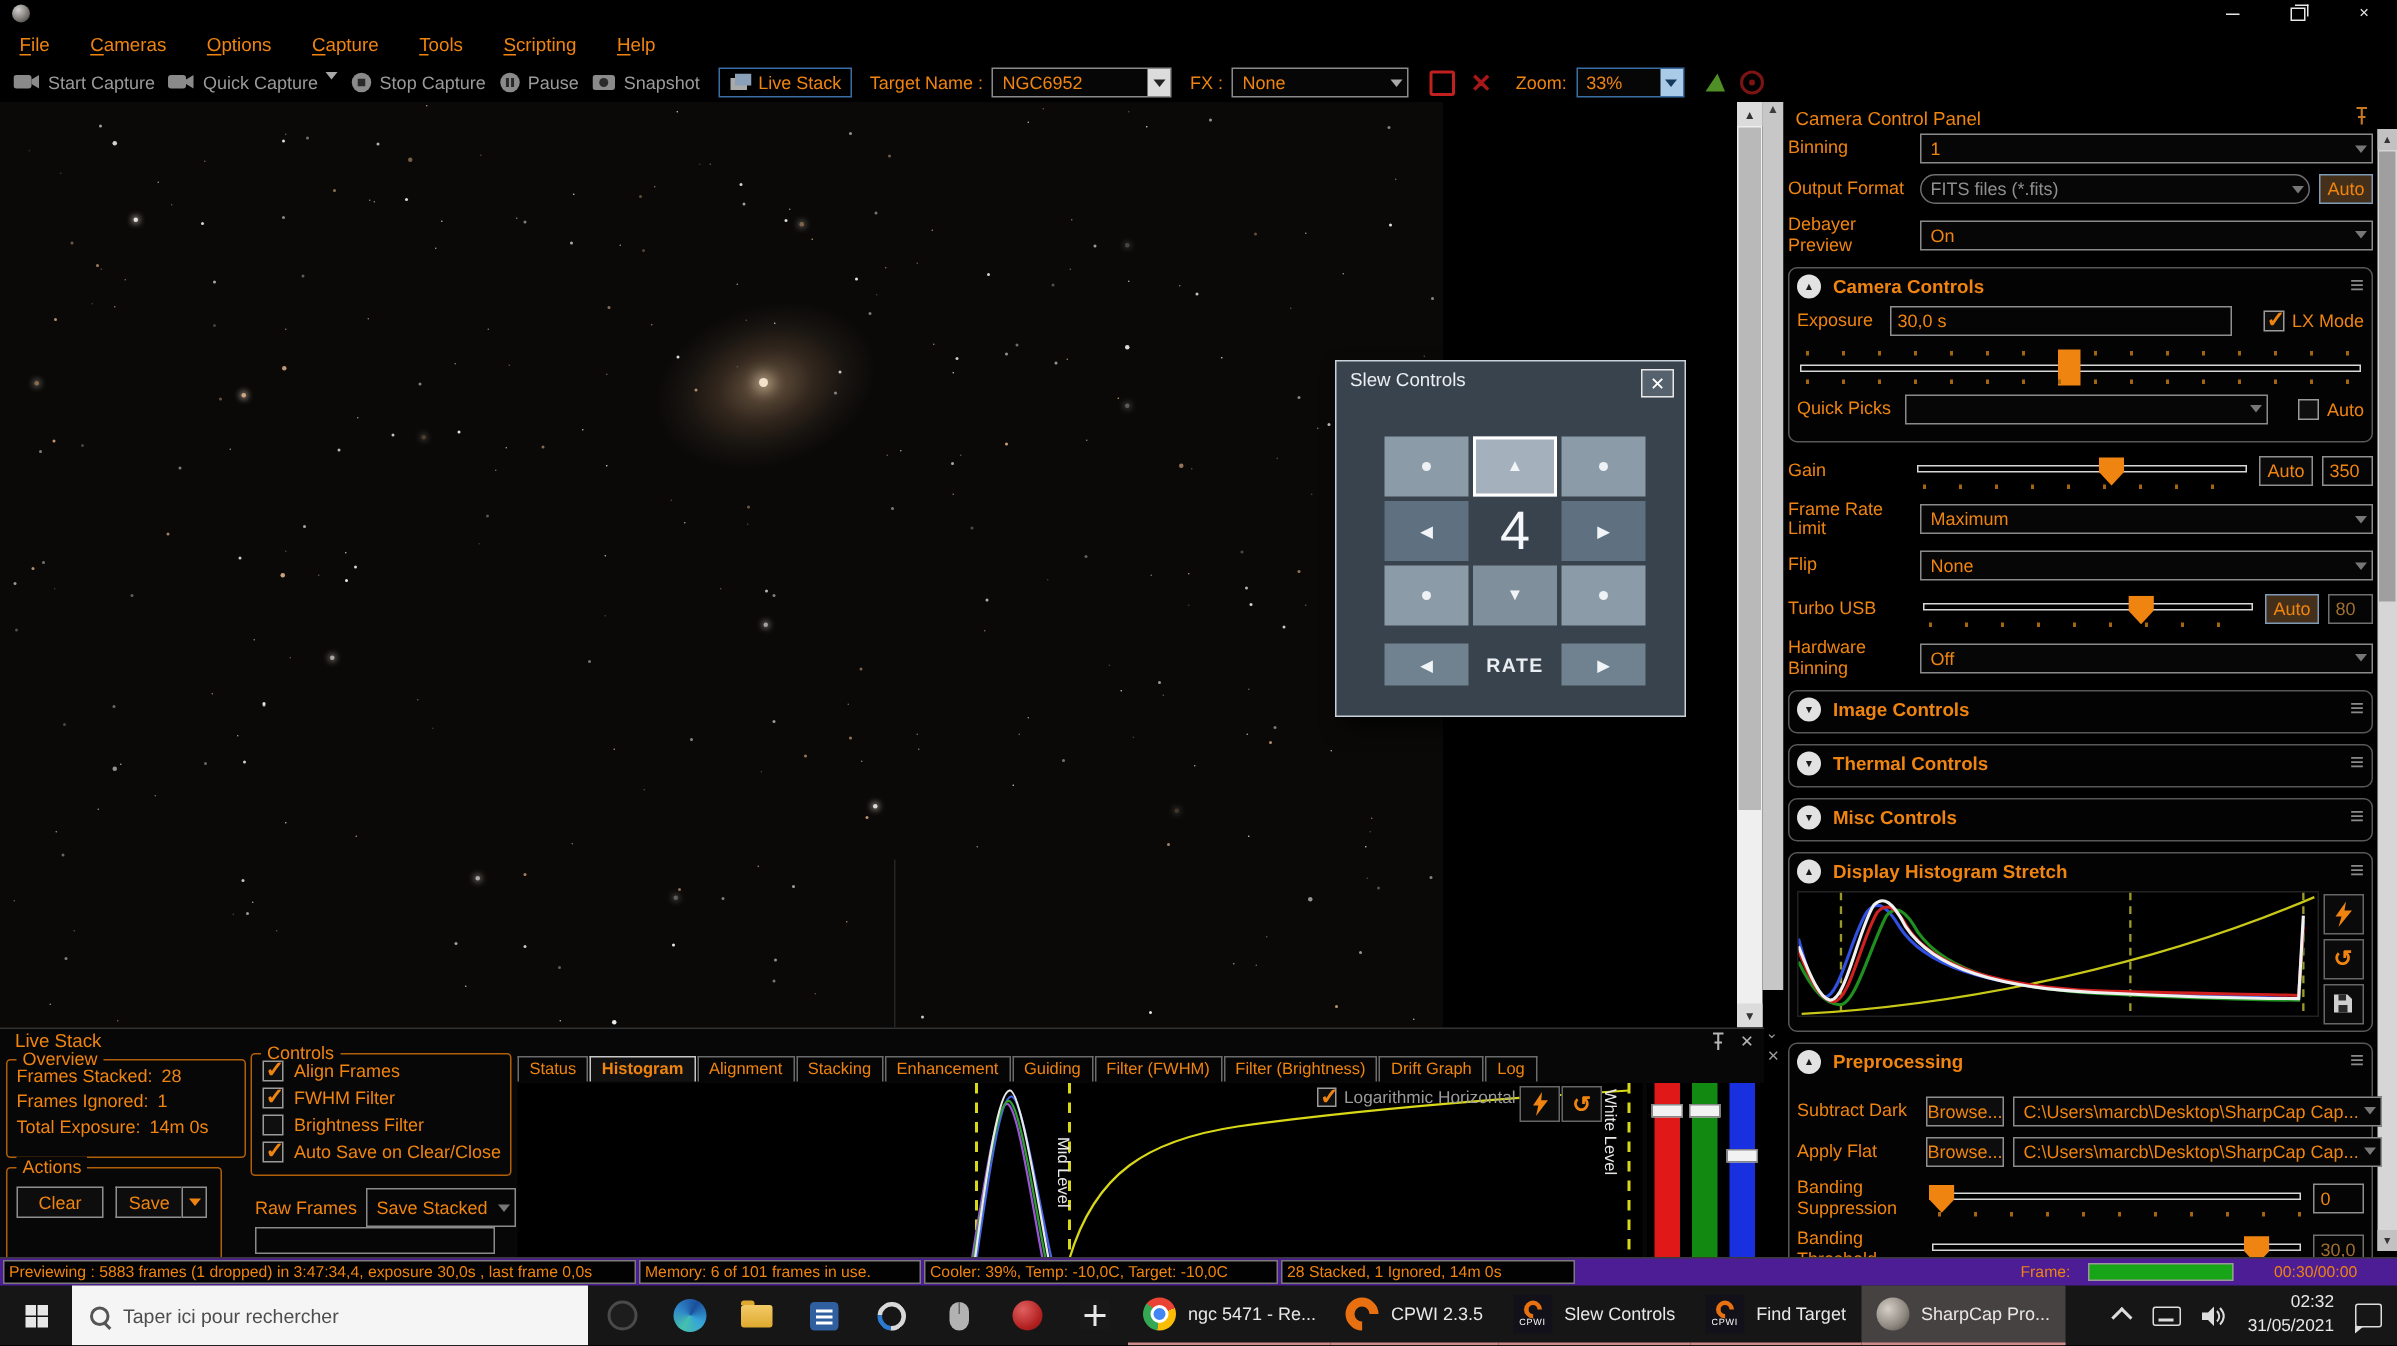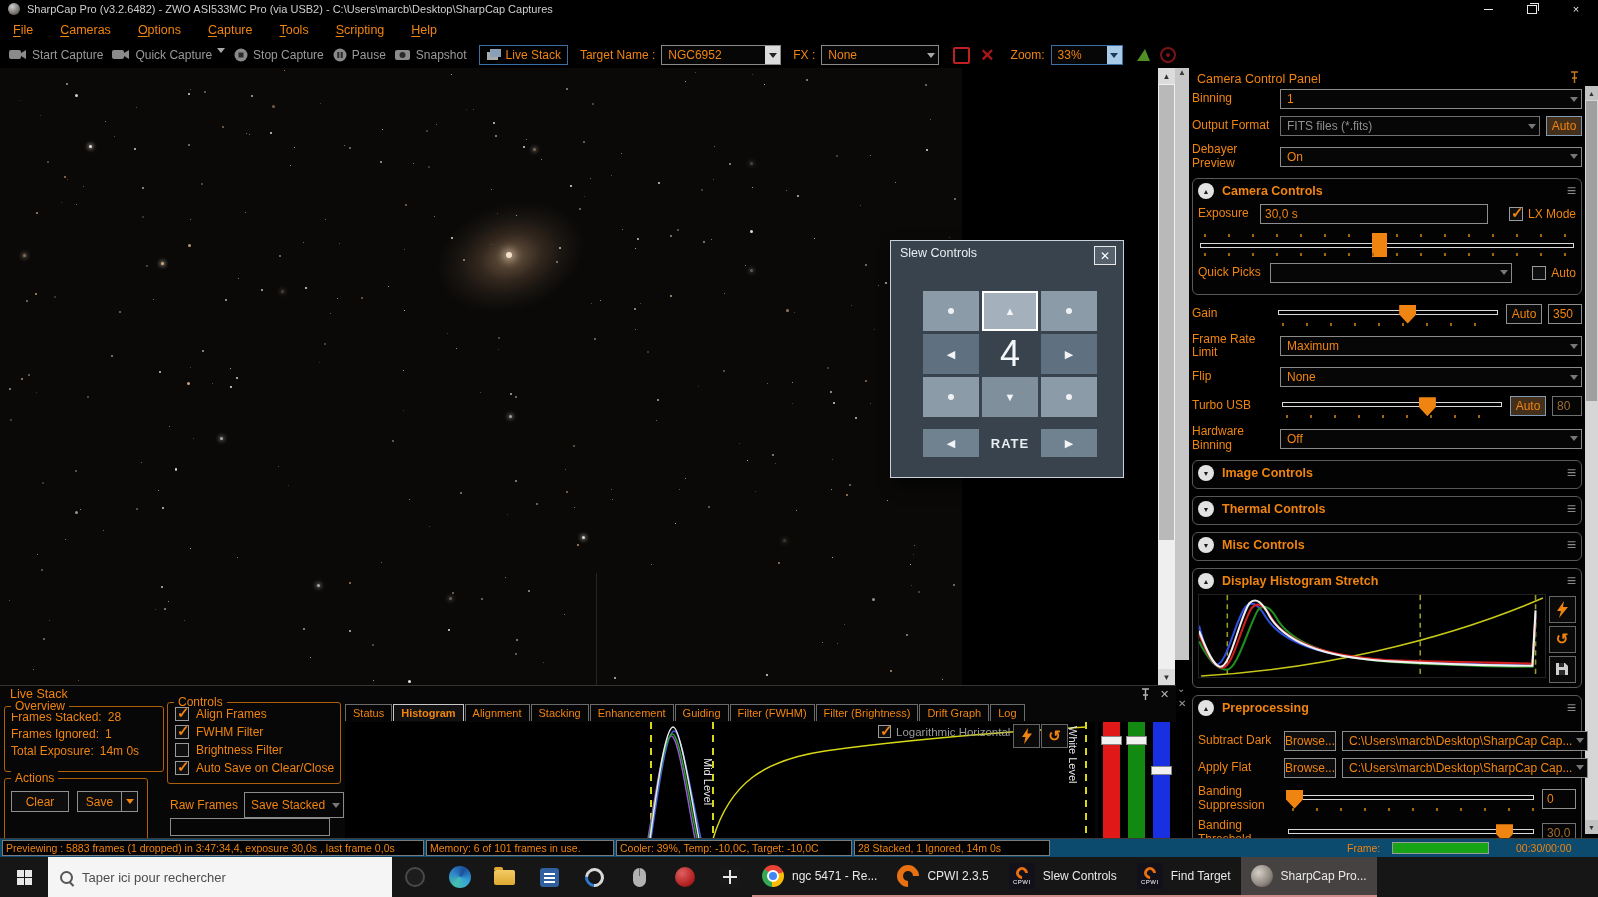--- a/index.html
+++ b/index.html
@@ -69,21 +69,21 @@
   .rscroll{position:absolute;right:0;top:18px;width:13px;height:748px;background:#d6d6d6;}
   .rscroll .arrow{position:absolute;left:0;width:13px;height:14px;background:#c2c2c2;color:#333;font-size:7px;display:flex;align-items:center;justify-content:center;}
   .rscroll .thumb{position:absolute;left:1px;top:15px;width:11px;height:300px;background:#9f9f9f;}
   .pbody{position:absolute;left:3px;top:21px;right:16px;}
   .prow{display:grid;align-items:center;margin-bottom:7px;column-gap:6px;}
   .plabel{line-height:1.15;}
   .valbox{border:1px solid #8f8f8f;height:20px;display:flex;align-items:center;padding:0 4px;box-sizing:border-box;background:#050505;}
   .valbox.dim{color:#a06f30;border-color:#707070;}
   .autobtn{border:1px solid #8f8f8f;height:20px;padding:0 3px;display:flex;align-items:center;justify-content:center;box-sizing:border-box;background:#0a0a0a;}
   .autobtn.hl{background:#44301a;border-color:#7f9ab5;}
-  .combo.disabled{color:#8f8f8f;border-color:#6f6f6f;}
+  .combo.disabled{color:#8f8f8f;border-color:#6f6f6f;border-radius:10px;}
   .dim-tri{border-top-color:#777;}
   .section{border:1px solid #585858;border-radius:6px;margin-bottom:7px;background:#030303;padding:2px 5px 4px 5px;}
   .sec-head{display:flex;align-items:center;height:21px;gap:8px;}
   .chev-circle{width:16px;height:16px;border-radius:50%;background:#e2e2e2;color:#1a1a1a;font-size:7px;display:flex;align-items:center;justify-content:center;flex:none;}
   .sec-title{font-weight:bold;font-size:12.5px;flex:1;}
   .burger{color:#8a8a8a;font-size:16px;line-height:1;}
   .cb{width:14px;height:14px;border:1px solid #9a9a9a;background:#0f0f0f;position:relative;box-sizing:border-box;flex:none;}
   .cb.checked::after{content:"✓";position:absolute;left:1px;top:-4px;color:#f08410;font-size:15px;font-weight:bold;}
   .slider{position:relative;height:28px;}
   .slider .track{position:absolute;left:2px;right:2px;top:12px;height:3px;border:1px solid #d8d8d8;background:#000;}
@@ -108,21 +108,21 @@
   .tabs{position:absolute;left:345px;top:18px;display:flex;height:17px;}
   .tab{border:1px solid #6b6b6b;border-bottom:none;padding:0 7px;font-size:11px;display:flex;align-items:center;white-space:nowrap;color:#f08410;background:#050505;margin-right:1px;}
   .tab.active{border-color:#c8c8c8;background:#111;font-weight:bold;}
   .ls-hist{position:absolute;left:345px;top:36px;width:750px;height:117px;background:#000;}
   .log-cb{position:absolute;left:533px;top:3px;display:flex;align-items:center;gap:5px;color:#9a9a9a;font-size:11.5px;}
   .vlabel{position:absolute;writing-mode:vertical-rl;color:#e8e8e8;font-size:11px;white-space:nowrap;}
   .rgbbars{position:absolute;left:1098px;top:36px;width:78px;height:117px;background:#000;}
   .bar{position:absolute;top:0;width:17px;height:117px;}
   .bar .thumb{position:absolute;left:-2px;width:21px;height:9px;background:#f2f2f2;border:1px solid #888;box-sizing:border-box;}
   
-  .statusbar{position:absolute;left:0;top:838px;width:100%;height:19px;background:#0c4a6e;border-top:1px solid #3a3a3a;font-size:10.5px;color:#f08410;}
+  .statusbar{position:absolute;left:0;top:838px;width:100%;height:19px;background:#4c1d95;border-top:1px solid #3a3a3a;font-size:10.5px;color:#f08410;}
   .st{position:absolute;top:1px;height:16px;border:1px solid #7a7a7a;line-height:15px;padding:0 3px;box-sizing:border-box;white-space:nowrap;overflow:hidden;background:#020202;}
   .frame-lab{position:absolute;left:1347px;top:3px;}
   .frame-bar{position:absolute;left:1392px;top:3px;width:97px;height:12px;background:#17a517;border:1px solid #9a9a9a;box-sizing:border-box;}
   .frame-time{position:absolute;left:1516px;top:3px;}
   
   .taskbar{position:absolute;left:0;top:857px;width:100%;height:40px;background:#161616;display:flex;align-items:stretch;color:#e8e8e8;font-size:12px;}
   .tb-start{width:48px;display:flex;align-items:center;justify-content:center;}
   .winlogo{display:grid;grid-template-columns:7px 7px;grid-template-rows:7px 7px;gap:1px;}
   .winlogo i{background:#e8e8e8;}
   .tb-search{width:344px;background:#f5f5f5;color:#4d4d4d;display:flex;align-items:center;gap:9px;padding-left:12px;box-sizing:border-box;font-size:13px;}
@@ -160,21 +160,20 @@
   .ic-action::after{content:"";position:absolute;left:-1px;bottom:-5px;width:0;height:0;border-top:5px solid #ddd;border-right:6px solid transparent;}
   svg{display:block;}
 </style>
 </head>
 <body>
 
 <div id="app">
 
   <div class="titlebar">
     <div class="appico"></div>
-    <span>SharpCap Pro (v3.2.6482) - ZWO ASI533MC Pro (via USB2) - C:\Users\marcb\Desktop\SharpCap Captures</span>
     <div class="win-btns">
       <div class="win-btn">
           <span class="glyph-min"></span>
         </div>
       <div class="win-btn">
           <span class="glyph-rest"></span>
         </div>
       <div class="win-btn">×</div>
     </div>
   </div>
@@ -1026,15 +1025,28 @@
           <span class="arc"></span>
           <span class="cap">CPWI</span>
         </span>
       <span>Find Target</span>
     </div>
     <div class="tb-app active">
       <span class="ic-sharp"></span>
       <span>SharpCap Pro...</span>
     </div>
 
+    <div class="tray">
+      <span class="chev-up"></span>
+      <span class="ic-kbd"></span>
+      <svg width="16" height="13" viewBox="0 0 16 13">
+        <polygon points="0,4 4,4 8,0 8,13 4,9 0,9" fill="#ddd"></polygon>
+        <path d="M10,3 q3,3.5 0,7 M12,1 q5,5.5 0,11" stroke="#ddd" stroke-width="1.3" fill="none"></path>
+      </svg>
+      <div class="clock">
+        <div>02:32</div>
+        <div>31/05/2021</div>
+      </div>
+      <span class="ic-action"></span>
+    </div>
   </div>
 
 </div>
 
 </body></html>

